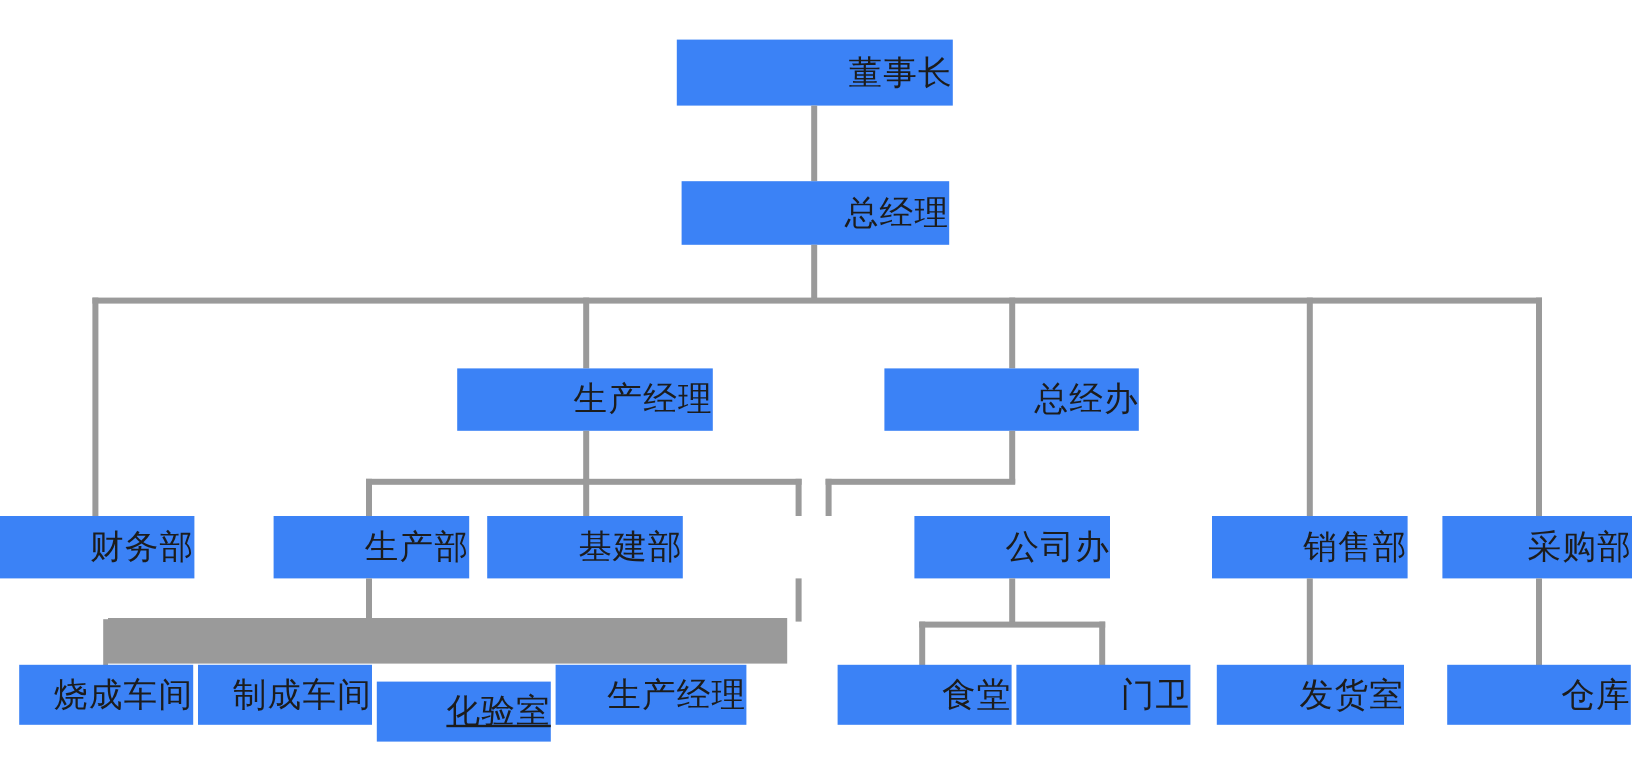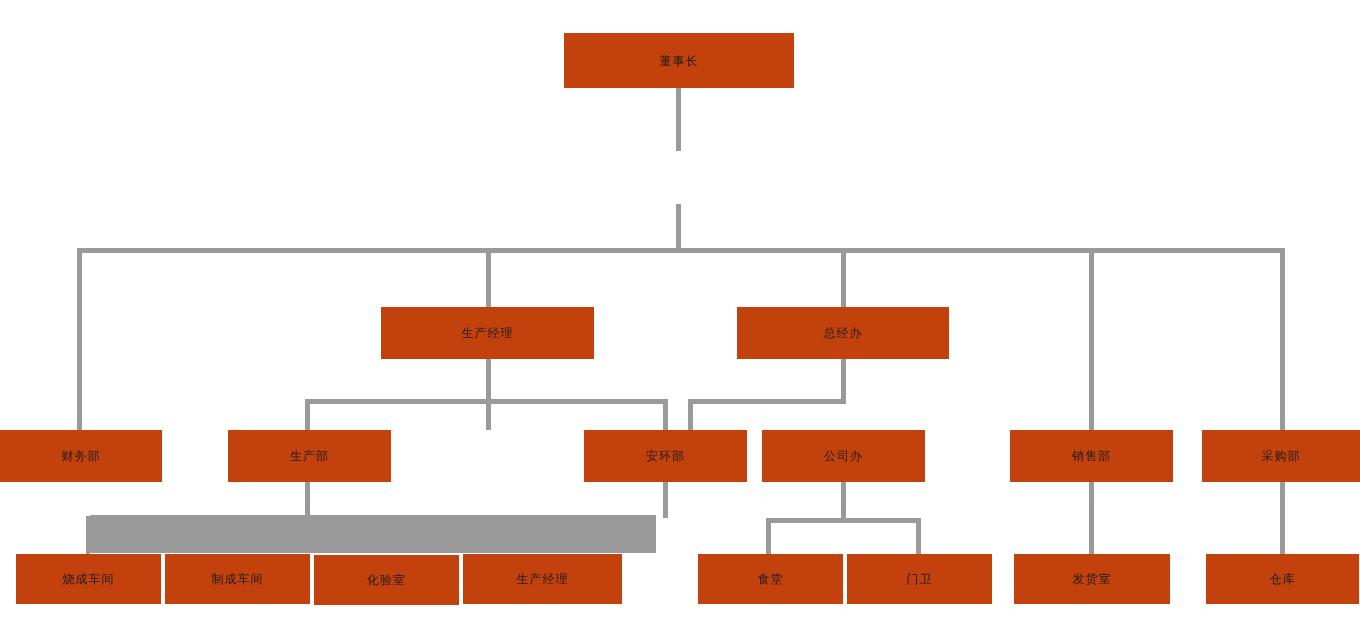--- a/index.html
+++ b/index.html
@@ -12,27 +12,27 @@
   }
   #chart-canvas {
     position: relative;
     width: 1360px;
     height: 644px;
     background: #ffffff;
     overflow: hidden;
   }
   .node-box {
     position: absolute;
-    background: #c2410c;
+    background: #3b82f6;
     color: #1c1c1c;
-    font-size: 12px;
+    font-size: 28px;
     line-height: 1;
     display: flex;
     align-items: center;
-    justify-content: center;
+    justify-content: flex-end;
     text-align: center;
     letter-spacing: 1px;
     white-space: nowrap;
     box-sizing: border-box;
   }
   .connector {
     position: absolute;
     background: #9a9a9a;
   }
   .thick-band {
@@ -44,20 +44,23 @@
 <body>
 
 <div id="chart-canvas">
 
   <div class="node-box" style="left:564px; top:33px; width:230px; height:55px;">
     <span>董事长</span>
   </div>
 
   <div class="connector" style="left:676px; top:88px; width:5px; height:63px;"></div>
 
+  <div class="node-box" style="left:568px; top:151px; width:223px; height:53px;">
+    <span>总经理</span>
+  </div>
 
   <div class="connector" style="left:676px; top:204px; width:5px; height:48px;"></div>
   <div class="connector" style="left:77px; top:248px; width:1208px; height:5px;"></div>
 
   <div class="connector" style="left:77px; top:248px; width:5px; height:182px;"></div>
   <div class="connector" style="left:486px; top:248px; width:5px; height:59px;"></div>
   <div class="connector" style="left:841px; top:248px; width:5px; height:59px;"></div>
   <div class="connector" style="left:1089px; top:248px; width:5px; height:182px;"></div>
   <div class="connector" style="left:1280px; top:248px; width:5px; height:182px;"></div>
 
@@ -80,24 +83,24 @@
   <div class="connector" style="left:688px; top:399px; width:5px; height:31px;"></div>
 
   <div class="node-box" style="left:228px; top:430px; width:163px; height:52px;">
     <span>生产部</span>
   </div>
 
   <div class="node-box" style="left:0px; top:430px; width:162px; height:52px;">
     <span>财务部</span>
   </div>
 
+  <div class="node-box" style="left:406px; top:430px; width:163px; height:52px;">
+    <span>基建部</span>
+  </div>
 
-  <div class="node-box" style="left:584px; top:430px; width:163px; height:52px;">
-    <span>安环部</span>
-  </div>
 
   <div class="node-box" style="left:762px; top:430px; width:163px; height:52px;">
     <span>公司办</span>
   </div>
 
   <div class="node-box" style="left:1010px; top:430px; width:163px; height:52px;">
     <span>销售部</span>
   </div>
 
   <div class="node-box" style="left:1202px; top:430px; width:158px; height:52px;">
@@ -122,21 +125,21 @@
   <div class="connector" style="left:1280px; top:482px; width:5px; height:74px;"></div>
 
   <div class="node-box" style="left:16px; top:554px; width:145px; height:50px;">
     <span>烧成车间</span>
   </div>
 
   <div class="node-box" style="left:165px; top:554px; width:145px; height:50px;">
     <span>制成车间</span>
   </div>
 
-  <div class="node-box" style="left:314px; top:555px; width:145px; height:50px;">
+  <div class="node-box" style="left:314px; top:568px; width:145px; height:50px;text-decoration:underline;">
     <span>化验室</span>
   </div>
 
   <div class="node-box" style="left:463px; top:554px; width:159px; height:50px;">
     <span>生产经理</span>
   </div>
 
   <div class="node-box" style="left:847px; top:554px; width:145px; height:50px;">
     <span>门卫</span>
   </div>

